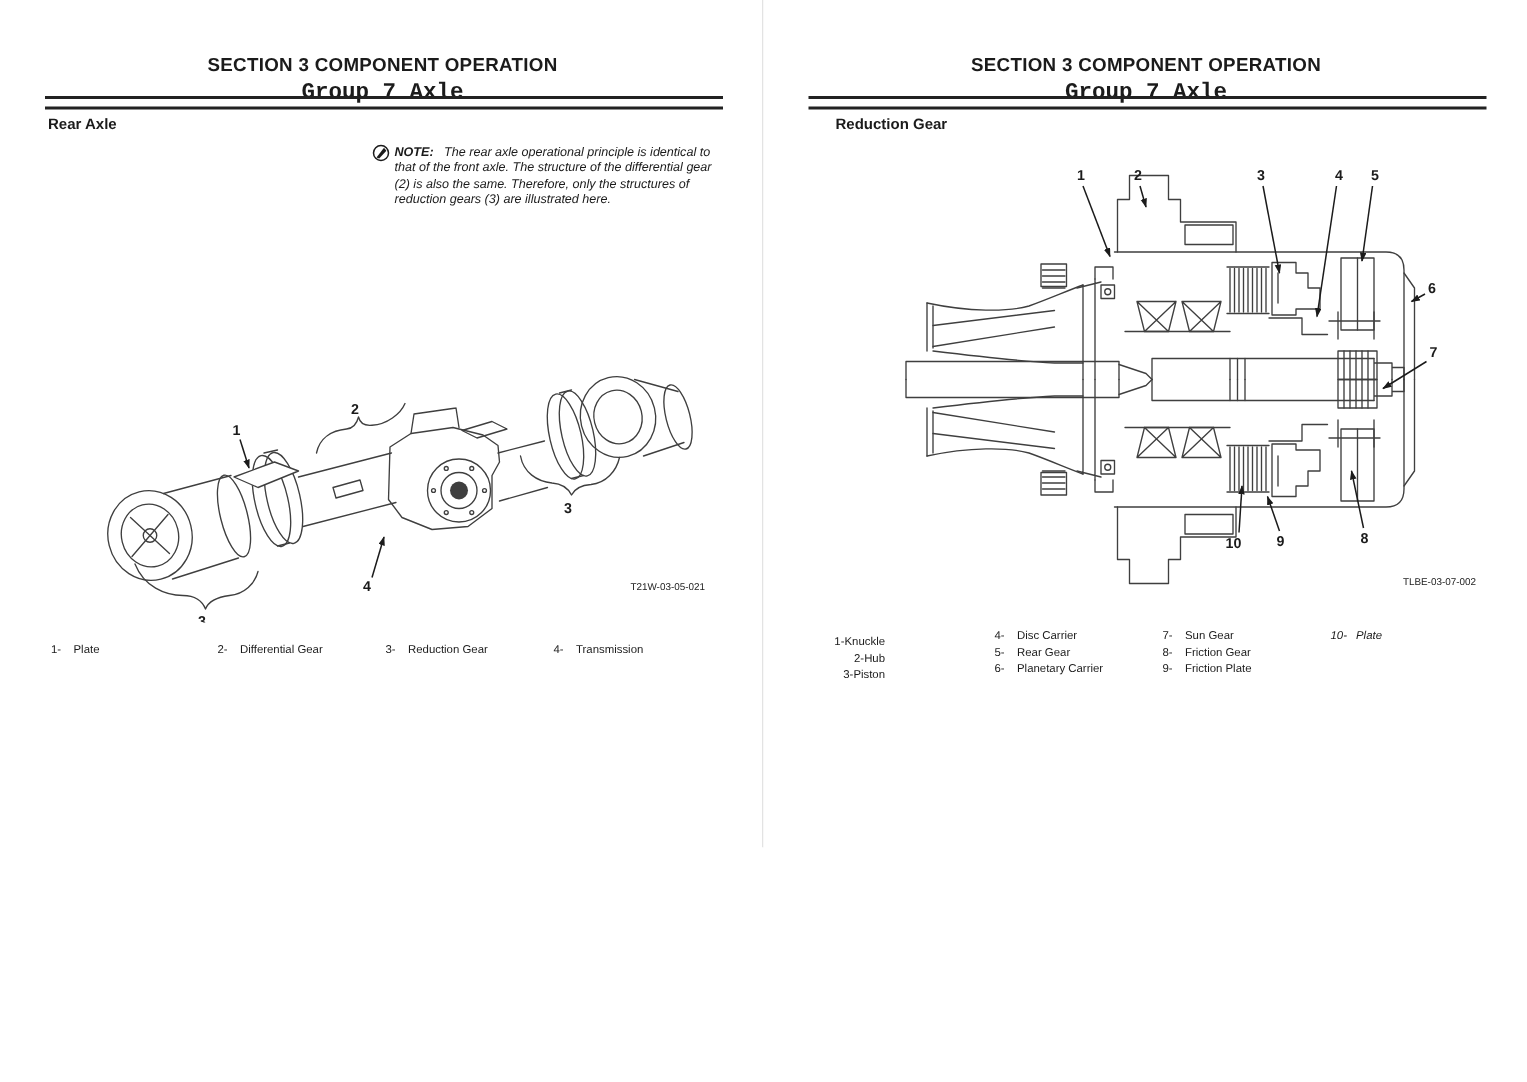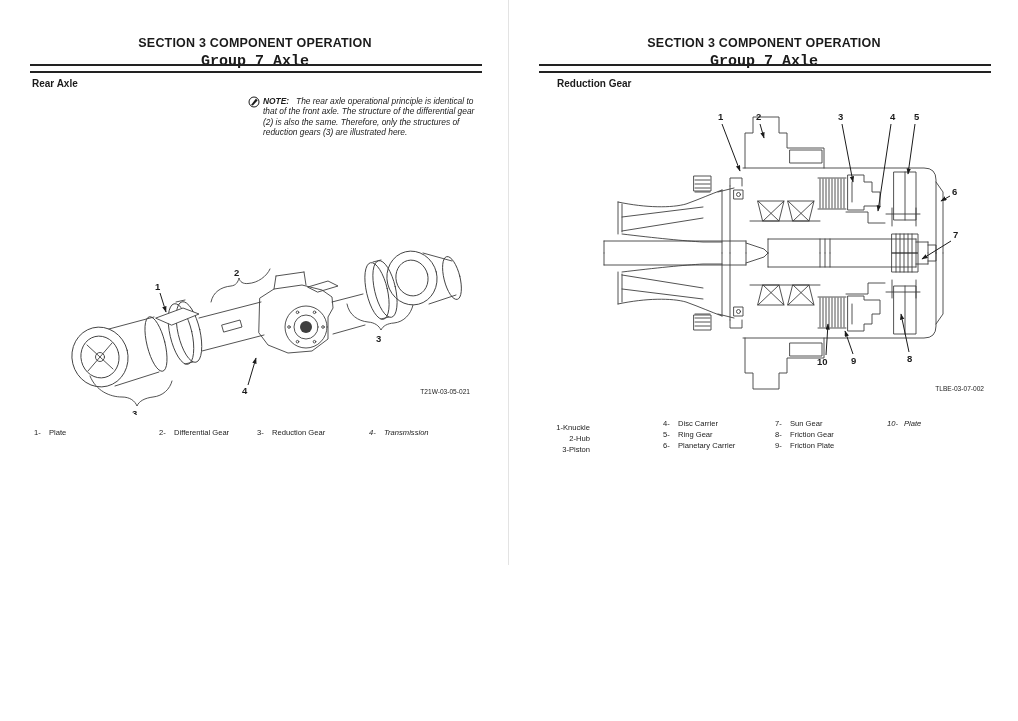--- a/index.html
+++ b/index.html
@@ -119,23 +119,23 @@
           <text class="callout-txt" x="182" y="149">4</text>
           <path d="M100,48 L106,67" stroke="#1b1b1b" stroke-width="1" fill="none" marker-end="url(#ah-l)"></path>
           <path d="M188,140 L196,113" stroke="#1b1b1b" stroke-width="1" fill="none" marker-end="url(#ah-l)"></path>
         </g>
       </svg>
     </div>
     <div class="figcode" style="top:388px;right:39px;">T21W-03-05-021</div>
 
     <div>
       <div class="legend" style="left:34px;top:427px;"><span class="num">1-</span><span>Plate</span></div>
-      <div class="legend" style="left:159px;top:427px;"><span class="num">2-</span><span>Differential Gear</span></div>
+      <div class="legend" style="left:145px;top:427px;"><span class="num">2-</span><span>Differential Gear</span></div>
       <div class="legend" style="left:257px;top:427px;"><span class="num">3-</span><span>Reduction Gear</span></div>
-      <div class="legend" style="left:369px;top:427px;font-style:italic;"><span class="num">4-</span><span>Transmission</span></div>
+      <div class="legend" style="left:369px;top:427px;"><span class="num">4-</span><span>Transmission</span></div>
     </div>
 
     <div class="footer-line" style="left:28px;width:454px;"></div>
     <div class="doc-code" style="left:34px;">T0LBJE0-EN-00</div>
   </div>
 
   <div class="gutter"></div>
 
   <div class="page" id="page-right">
     <div class="title">SECTION 3 COMPONENT OPERATION</div>
@@ -225,21 +225,21 @@
     <div class="figcode" style="top:385px;right:34px;">TLBE-03-07-002</div>
 
     <div>
       <div class="legend" style="left:39px;top:422px;text-align:right;">
         <div><span class="num">1-</span><span>Knuckle</span></div>
         <div><span class="num">2-</span><span>Hub</span></div>
         <div><span class="num">3-</span><span>Piston</span></div>
       </div>
       <div class="legend" style="left:154px;top:418px;">
         <div><span class="num">4-</span><span>Disc Carrier</span></div>
-        <div><span class="num">5-</span><span>Ring Gear</span></div>
+        <div><span class="num">5-</span><span>Rear Gear</span></div>
         <div><span class="num">6-</span><span>Planetary Carrier</span></div>
       </div>
       <div class="legend" style="left:266px;top:418px;">
         <div><span class="num">7-</span><span>Sun Gear</span></div>
         <div><span class="num">8-</span><span>Friction Gear</span></div>
         <div><span class="num">9-</span><span>Friction Plate</span></div>
       </div>
       <div class="legend wide" style="left:378px;top:418px;font-style:italic;">
         <div><span class="num">10-</span><span>Plate</span></div>
       </div>

